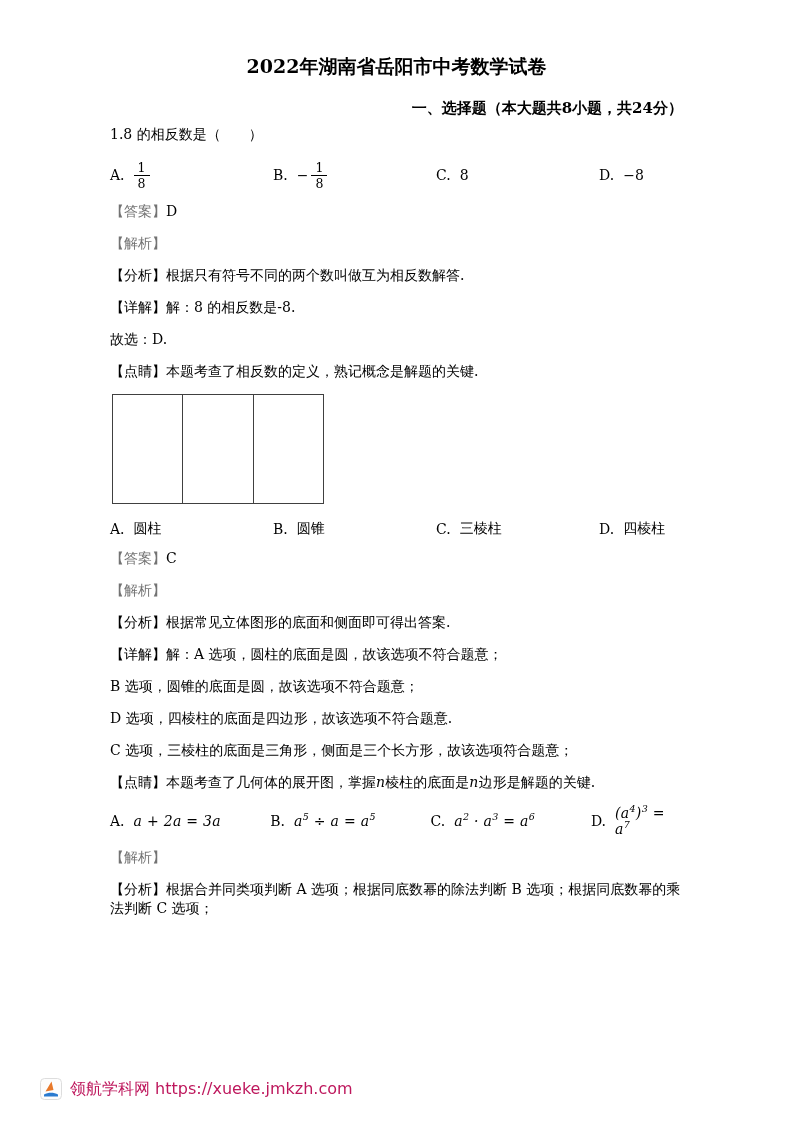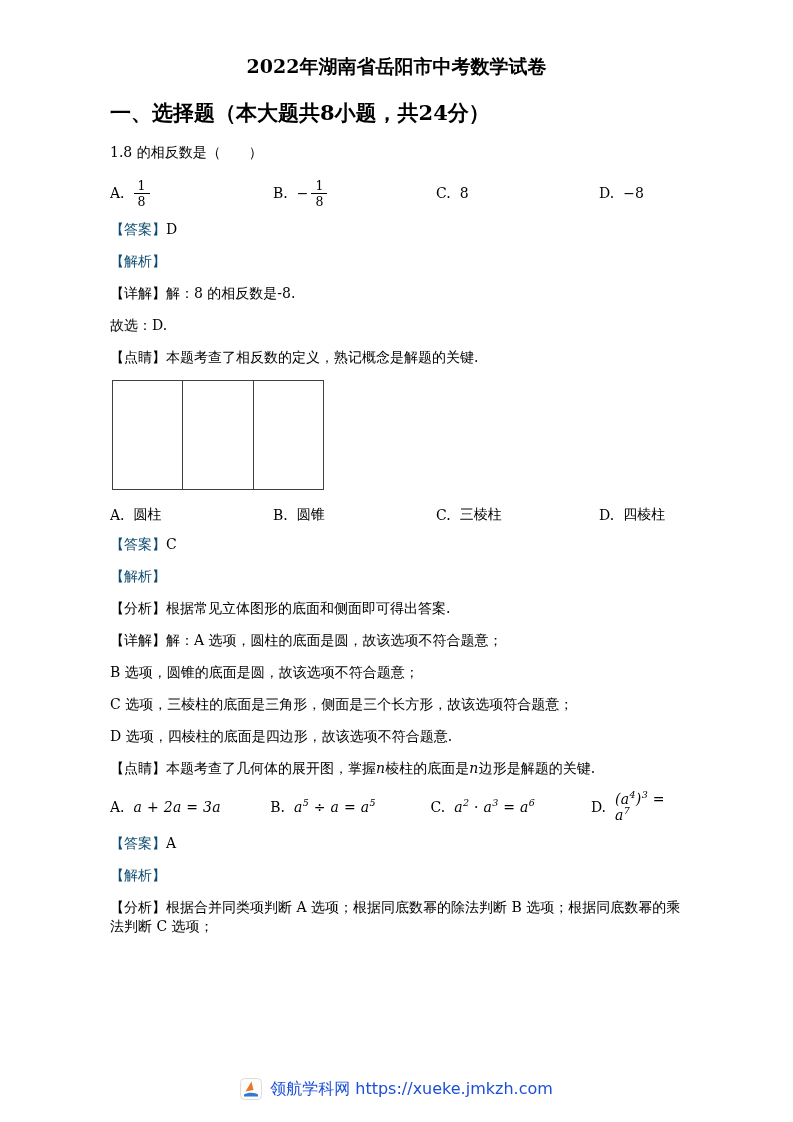--- a/index.html
+++ b/index.html
@@ -8,41 +8,41 @@
     position:relative;
     width:713px; height:1122px; margin:0 auto;
     background:#ffffff;
     font-family:"DejaVu Serif","Liberation Serif",serif;
     color:#000;
     padding:54px 70px 0 70px;
     overflow:hidden;
     border-radius:11px;
   }
   .doc-title { font-size:19px; font-weight:bold; text-align:center; margin-bottom:19px; }
-  .section-heading { font-size:21px; font-weight:bold; margin-bottom:16px; }
+  .section-heading { font-size:15px; font-weight:bold; margin-bottom:7px;text-align:right; }
   .line { font-size:14px; line-height:19px; margin-bottom:13px; }
-  .blue { color:#0c4a6e; }
+  .blue { color:#737373; }
   .opt-row { display:flex; align-items:center; font-size:14px; margin-bottom:11px; }
   .opt { width:163px; display:flex; align-items:center; }
   .opt:last-child { width:auto; }
   .opt-label { margin-right:9px; }
   .q1-opts { min-height:36px; margin-bottom:9px; }
   .frac { display:inline-block; text-align:center; font-size:12.5px; line-height:1.2; vertical-align:middle; }
   .frac .fnum { display:block; padding:0 4px; }
   .frac .fden { display:block; border-top:1px solid #000; padding:0 4px; }
   .neg { margin-right:3px; }
   .math { font-style:italic; letter-spacing:.3px; font-family:"DejaVu Serif","Liberation Serif",serif; }
   .math sup { font-size:9.5px; line-height:0; font-style:italic; }
   .figure { display:flex; width:212px; height:110px; border:1px solid #404040; margin:7px 0 16px 2px; }
   .figure .panel { flex:1; }
   .figure .panel + .panel { border-left:1px solid #404040; }
   .footer {
     position:absolute; left:0; right:0; bottom:22px;
-    display:flex; align-items:center; justify-content:center; gap:8px;
-    color:#1d4ed8; font-size:16px;
+    display:flex; align-items:center; gap:8px;
+    color:#be185d; font-size:16px;
     font-family:"DejaVu Sans","Liberation Sans",sans-serif;
   }
   .logo { display:inline-flex; align-items:center; }
 </style>
 </head>
 <body>
 
 <div class="page">
 
   <h1 class="doc-title">2022年湖南省岳阳市中考数学试卷</h1>
@@ -71,20 +71,21 @@
       <span>8</span>
     </div>
     <div class="opt">
       <span class="opt-label">D.</span>
       <span>−8</span>
     </div>
   </div>
 
   <p class="line"><span class="blue">【答案】</span><span>D</span></p>
   <p class="line blue">【解析】</p>
+  <p class="line">【分析】根据只有符号不同的两个数叫做互为相反数解答.</p>
   <p class="line">【详解】解：8 的相反数是-8.</p>
   <p class="line">故选：D.</p>
   <p class="line">【点睛】本题考查了相反数的定义，熟记概念是解题的关键.</p>
 
 
   <div class="figure">
     <div class="panel"></div>
     <div class="panel"></div>
     <div class="panel"></div>
   </div>
@@ -106,22 +107,22 @@
       <span class="opt-label">D.</span>
       <span>四棱柱</span>
     </div>
   </div>
 
   <p class="line"><span class="blue">【答案】</span><span>C</span></p>
   <p class="line blue">【解析】</p>
   <p class="line">【分析】根据常见立体图形的底面和侧面即可得出答案.</p>
   <p class="line">【详解】解：A 选项，圆柱的底面是圆，故该选项不符合题意；</p>
   <p class="line">B 选项，圆锥的底面是圆，故该选项不符合题意；</p>
+  <p class="line">D 选项，四棱柱的底面是四边形，故该选项不符合题意.</p>
   <p class="line">C 选项，三棱柱的底面是三角形，侧面是三个长方形，故该选项符合题意；</p>
-  <p class="line">D 选项，四棱柱的底面是四边形，故该选项不符合题意.</p>
   <p class="line"><span>【点睛】本题考查了几何体的展开图，掌握</span><span class="math">n</span><span>棱柱的底面是</span><span class="math">n</span><span>边形是解题的关键.</span></p>
 
 
   <div class="opt-row">
     <div class="opt">
       <span class="opt-label">A.</span>
       <span class="math">a + 2a = 3a</span>
     </div>
     <div class="opt">
       <span class="opt-label">B.</span>
@@ -130,21 +131,20 @@
     <div class="opt">
       <span class="opt-label">C.</span>
       <span class="math"><span>a</span><sup>2</sup><span> · a</span><sup>3</sup><span> = a</span><sup>6</sup></span>
     </div>
     <div class="opt">
       <span class="opt-label">D.</span>
       <span class="math"><span>(a</span><sup>4</sup><span>)</span><sup>3</sup><span> = a</span><sup>7</sup></span>
     </div>
   </div>
 
-  <p class="line"><span class="blue">【答案】</span><span>A</span></p>
   <p class="line blue">【解析】</p>
   <p class="line">【分析】根据合并同类项判断 A 选项；根据同底数幂的除法判断 B 选项；根据同底数幂的乘法判断 C 选项；</p>
 
   <div class="footer">
     <span class="logo">
       <svg width="22" height="22" viewBox="0 0 22 22" aria-hidden="true">
         <rect x="0.5" y="0.5" width="21" height="21" rx="4" fill="#fdfdfd" stroke="#dddddd"></rect>
         <path d="M5.5 13.5 L11.5 3.5 L13.5 12 Z" fill="#e8792b"></path>
         <path d="M4 16.5 C8 14, 14 14, 18 16.5 L18 18.5 L4 18.5 Z" fill="#2b7bd0"></path>
       </svg>

